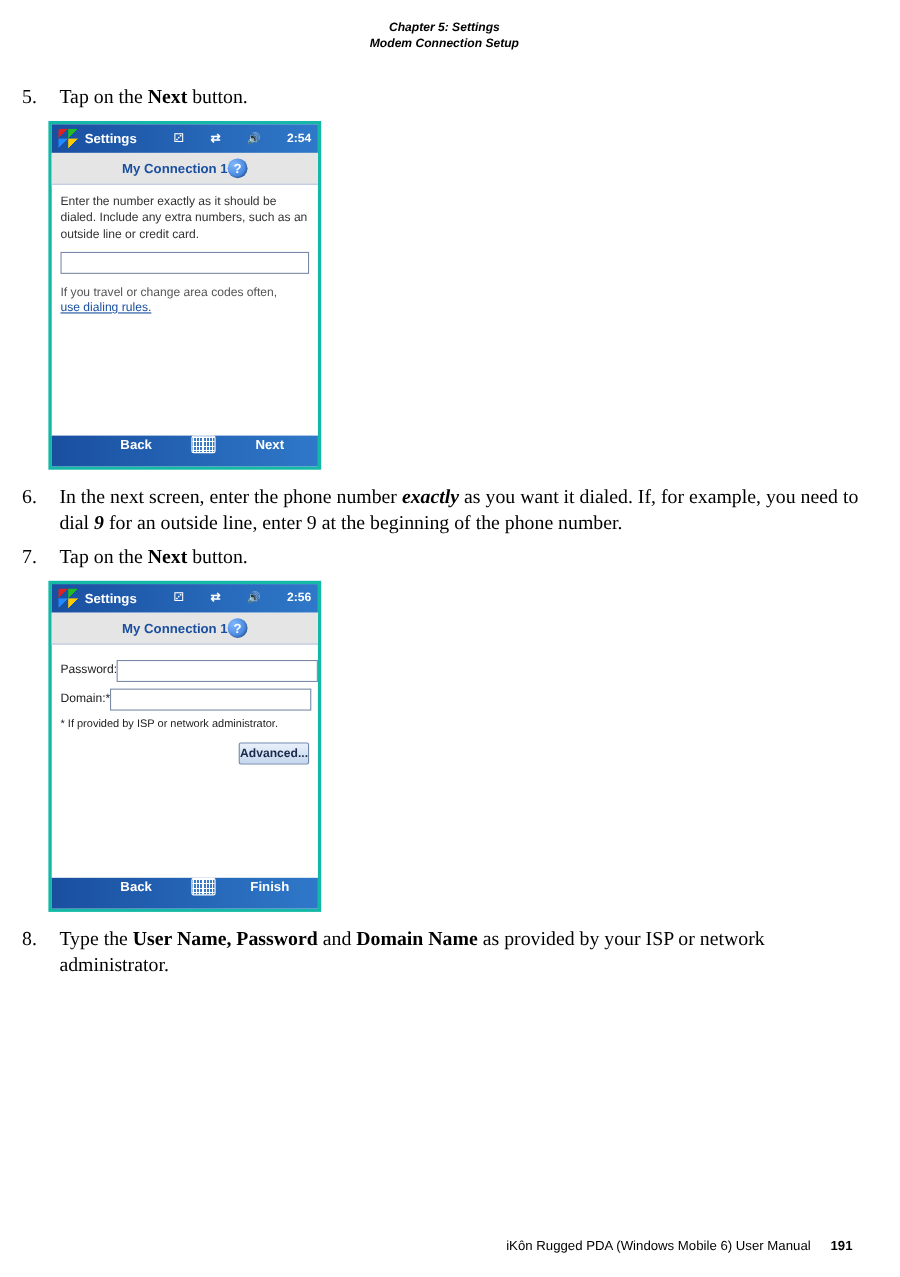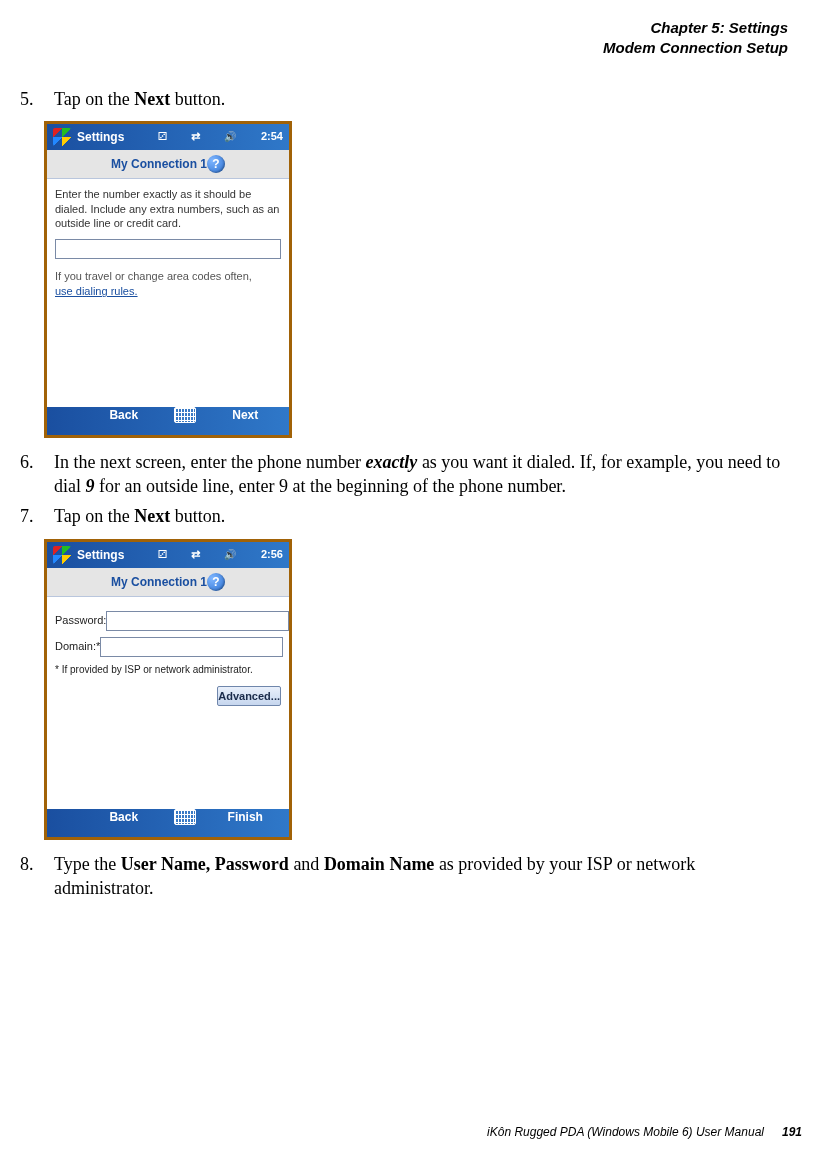--- a/index.html
+++ b/index.html
@@ -13,24 +13,24 @@
     position: relative;
     box-sizing: border-box;
   }
   .page {
     padding: 18px 30px 0 20px;
     box-sizing: border-box;
     height: 100%;
     position: relative;
   }
   .header-right {
-    text-align: right;
+    text-align: center;
     font-style: italic;
     font-family: Verdana, Geneva, sans-serif;
-    font-size: 15px;
+    font-size: 11px;
     font-weight: bold;
     line-height: 1.35;
     margin-bottom: 28px;
   }
   .content {
     font-size: 18px;
     line-height: 1.35;
   }
   .step {
     display: flex;
@@ -43,21 +43,21 @@
   .step-text {
     flex: 1;
   }
   .bold { font-weight: bold; }
   .bolditalic { font-weight: bold; font-style: italic; }
   .shot-wrap {
     margin: 10px 0 12px 24px;
   }
   .pda {
     width: 248px;
-    border: 3px solid #a16207;
+    border: 3px solid #14b8a6;
     background: #fff;
     font-family: Tahoma, Verdana, sans-serif;
     font-size: 11px;
     box-sizing: border-box;
   }
   .pda-topbar {
     height: 26px;
     background: linear-gradient(to right, #1a4fa0, #2f78c9);
     color: #fff;
     display: flex;
@@ -193,25 +193,24 @@
     border-radius:2px;
     position:relative;
     background: repeating-linear-gradient(to right, #fff, #fff 1px, transparent 1px, transparent 3px),
                 repeating-linear-gradient(to bottom, #fff, #fff 1px, transparent 1px, transparent 4px);
     background-color:#3a7ac5;
   }
   .footer {
     position: absolute;
     bottom: 22px;
     left: 30px;
-    right: 16px;
+    right: 43px;
     display:flex;
     justify-content:flex-end;
     font-family: Verdana, Geneva, sans-serif;
-    font-style: italic;
     font-size: 12px;
   }
   .footer .pagenum {
     font-weight:bold;
     margin-left: 18px;
   }
 </style>
 </head>
 <body>
 

